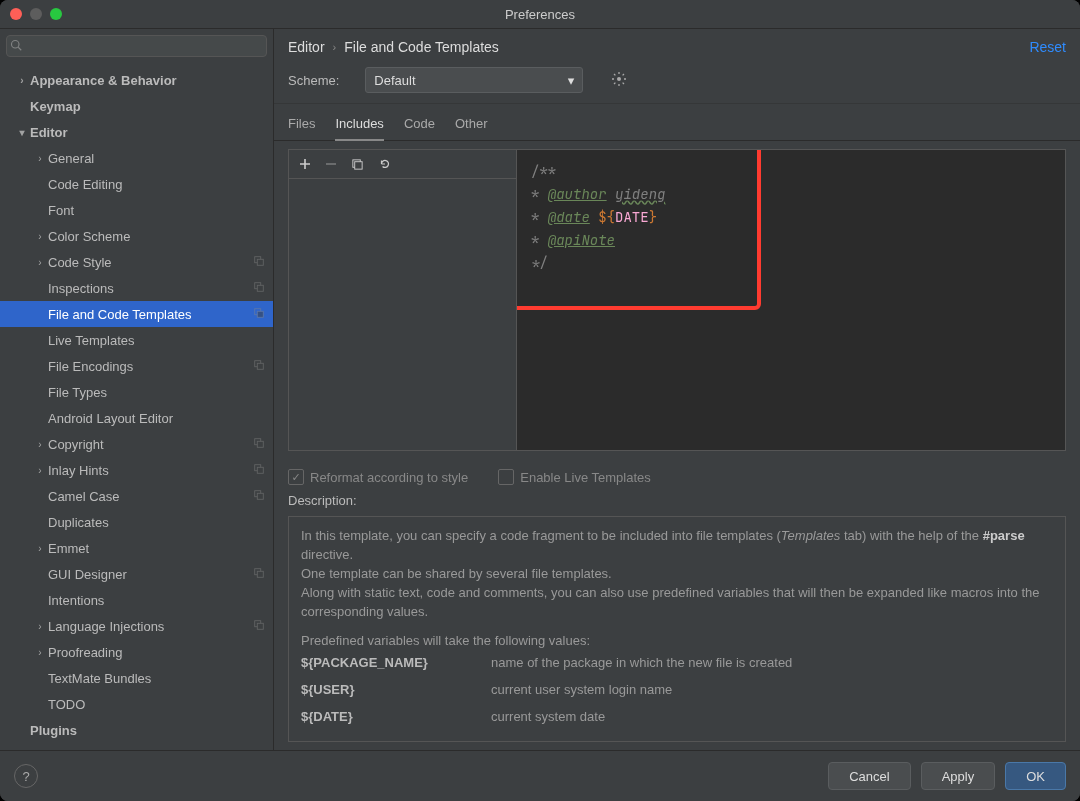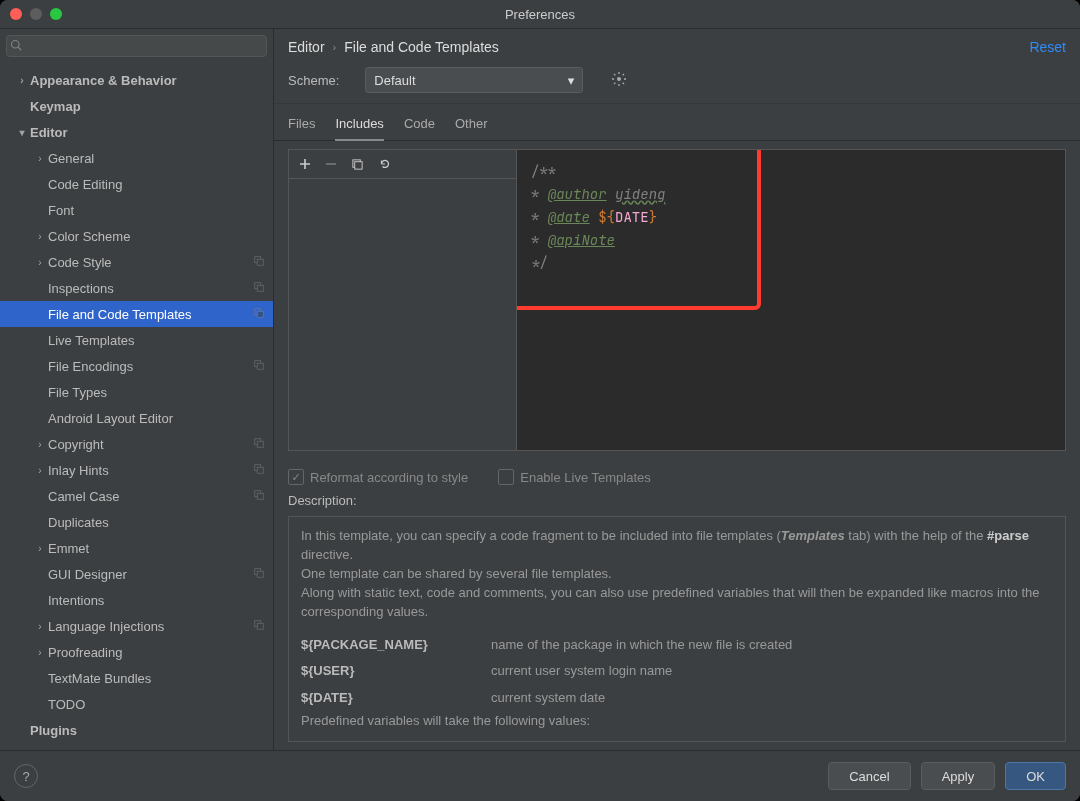--- a/index.html
+++ b/index.html
@@ -51,21 +51,21 @@
 .cm-tag{color:#6a8759;font-style:italic;text-decoration:underline;}
 .cm-auth{color:#808080;font-style:italic;text-decoration:underline wavy #6a8759;}
 .cm-var-d{color:#cc7832;}
 .cm-var{color:#f9a8d4;}
 .opts-row{display:flex;align-items:center;gap:30px;padding:10px 14px 4px 14px;color:#888;}
 .chk{display:flex;align-items:center;gap:6px;}
 .chk .box{width:14px;height:14px;border:1px solid #666;border-radius:2px;display:inline-flex;align-items:center;justify-content:center;font-size:11px;color:#888;}
 .desc-label{padding:4px 14px;color:#bbb;}
 .desc-box{margin:4px 14px 8px 14px;border:1px solid #555;background:#3c3f41;padding:10px 12px;color:#999;font-size:13px;line-height:1.45;overflow:auto;}
 .desc-box b{color:#ccc;font-weight:600;}
-.desc-box i{font-style:italic;font-weight:bold;}
+.desc-box i{font-style:italic;}
 .desc-vars{margin-top:10px;}
 .desc-vrow{display:flex;gap:40px;padding:4px 0;}
 .desc-vrow .vn{width:150px;font-weight:600;color:#bbb;}
 .footer{height:50px;background:#3c3f41;border-top:1px solid #2b2b2b;display:flex;align-items:center;justify-content:space-between;padding:0 14px;}
 .help-btn{width:22px;height:22px;border:1px solid #666;border-radius:50%;color:#aaa;display:flex;align-items:center;justify-content:center;cursor:pointer;font-size:13px;}
 .footer-btns{display:flex;gap:10px;}
 .btn{height:26px;padding:0 20px;border-radius:4px;border:1px solid #5a5d5f;background:#4a4d4f;color:#ddd;cursor:pointer;display:flex;align-items:center;}
 .btn.primary{background:#365880;border-color:#4a78a8;}
 .breadcrumb .crumb{font-weight:500;}
 </style>
@@ -343,35 +343,35 @@
       </div>
 
       <div class="desc-label">Description:</div>
       <div class="desc-box">
         <div>
           <span>In this template, you can specify a code fragment to be included into file templates (</span><i>Templates</i><span> tab) with the help of the </span><b>#parse</b><span> directive.</span>
         </div>
         <div>One template can be shared by several file templates.</div>
         <div>Along with static text, code and comments, you can also use predefined variables that will then be expanded like macros into the corresponding values.</div>
         <div class="desc-vars">
+          <div>Predefined variables will take the following values:</div>
           <div id="desc-vars">
               <div class="desc-vrow">
                 <span class="vn">${PACKAGE_NAME}</span>
                 <span>name of the package in which the new file is created</span>
               </div>
               <div class="desc-vrow">
                 <span class="vn">${USER}</span>
                 <span>current user system login name</span>
               </div>
               <div class="desc-vrow">
                 <span class="vn">${DATE}</span>
                 <span>current system date</span>
               </div>
             </div>
-          <div>Predefined variables will take the following values:</div>
         </div>
       </div>
     </div>
   </div>
 
   <div class="footer">
     <div class="help-btn">?</div>
     <div class="footer-btns">
       <div class="btn">Cancel</div>
       <div class="btn">Apply</div>

